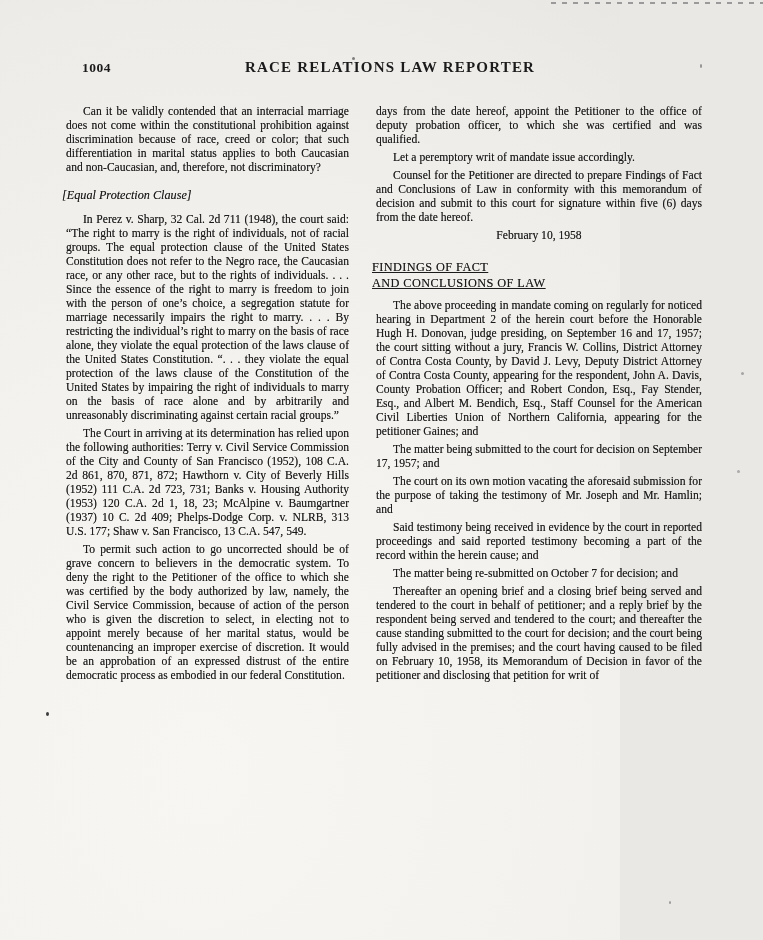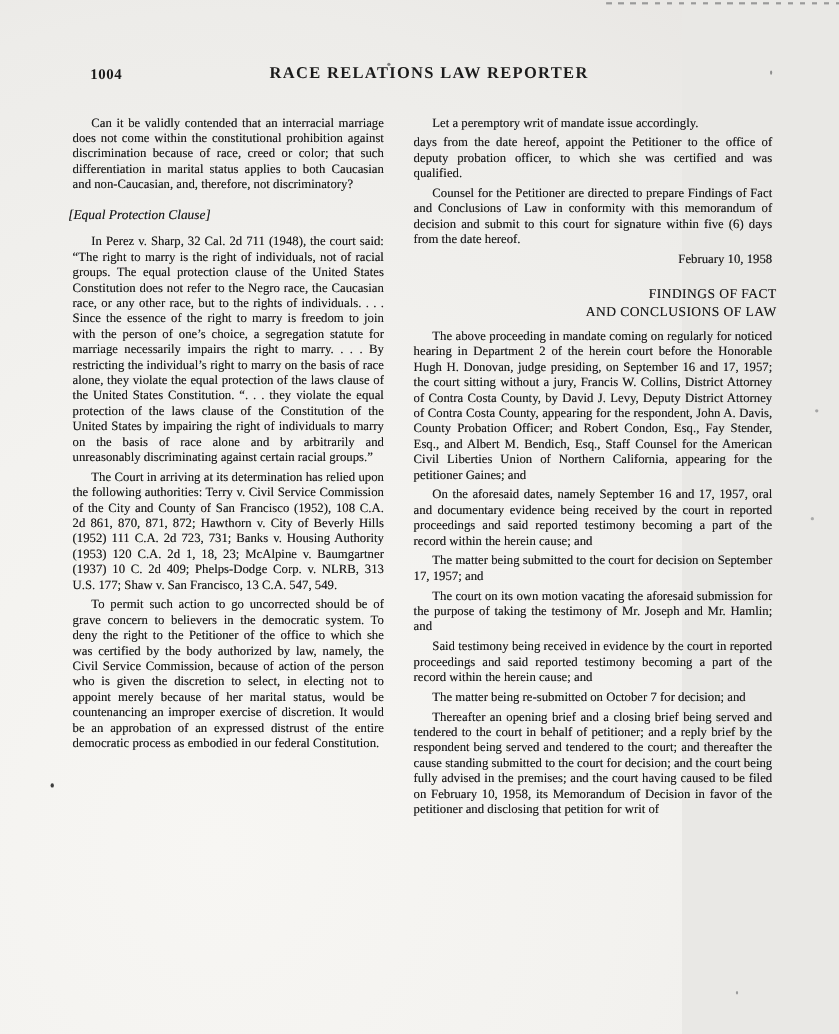--- a/index.html
+++ b/index.html
@@ -48,28 +48,29 @@
   .column-right { left: 372px; width: 334px; }
   .column p { margin: 4px; }
   .paragraph { text-align: justify; }
   .indent { text-indent: 17px; }
   .italic_heading {
     font-style: italic;
     font-size: 12.2px;
     margin: 13px 0 11px !important;
   }
   .centered_heading {
-    text-align: right;
+    text-align: left;
     white-space: pre-line;
     font-size: 12.3px;
     letter-spacing: 0.4px;
     line-height: 15.5px;
     margin: 17px 0 8px !important;
+    text-decoration: underline;
   }
-  .date_line { text-align: right; }
+  .date_line { text-align: center; }
   .scan-dash-line {
     position: absolute;
     top: 2px;
     left: 551px;
     width: 212px;
     height: 2px;
     background: repeating-linear-gradient(90deg,
       #9a9a9a 0px, #9a9a9a 5px, transparent 5px, transparent 11px);
   }
   .speck { position: absolute; background: #6b6b6b; border-radius: 50%; }
@@ -98,27 +99,26 @@
 
   <div class="column column-left">
       <p class="paragraph indent">Can it be validly contended that an interracial marriage does not come within the constitutional prohibition against discrimination because of race, creed or color; that such differentiation in marital status applies to both Caucasian and non-Caucasian, and, therefore, not discriminatory?</p>
       <p class="italic_heading">[Equal Protection Clause]</p>
       <p class="paragraph indent">In Perez v. Sharp, 32 Cal. 2d 711 (1948), the court said: “The right to marry is the right of individuals, not of racial groups. The equal protection clause of the United States Constitution does not refer to the Negro race, the Caucasian race, or any other race, but to the rights of individuals. . . . Since the essence of the right to marry is freedom to join with the person of one’s choice, a segregation statute for marriage necessarily impairs the right to marry. . . . By restricting the individual’s right to marry on the basis of race alone, they violate the equal protection of the laws clause of the United States Constitution. “. . . they violate the equal protection of the laws clause of the Constitution of the United States by impairing the right of individuals to marry on the basis of race alone and by arbitrarily and unreasonably discriminating against certain racial groups.”</p>
       <p class="paragraph indent">The Court in arriving at its determination has relied upon the following authorities: Terry v. Civil Service Commission of the City and County of San Francisco (1952), 108 C.A. 2d 861, 870, 871, 872; Hawthorn v. City of Beverly Hills (1952) 111 C.A. 2d 723, 731; Banks v. Housing Authority (1953) 120 C.A. 2d 1, 18, 23; McAlpine v. Baumgartner (1937) 10 C. 2d 409; Phelps-Dodge Corp. v. NLRB, 313 U.S. 177; Shaw v. San Francisco, 13 C.A. 547, 549.</p>
       <p class="paragraph indent">To permit such action to go uncorrected should be of grave concern to believers in the democratic system. To deny the right to the Petitioner of the office to which she was certified by the body authorized by law, namely, the Civil Service Commission, because of action of the person who is given the discretion to select, in electing not to appoint merely because of her marital status, would be countenancing an improper exercise of discretion. It would be an approbation of an expressed distrust of the entire democratic process as embodied in our federal Constitution.</p>
     </div>
 
   <div class="column column-right">
+      <p class="paragraph">days from the date hereof, appoint the Petitioner to the office of deputy probation officer, to which she was certified and was qualified.</p>
       <p class="paragraph indent">Let a peremptory writ of mandate issue accordingly.</p>
-      <p class="paragraph">days from the date hereof, appoint the Petitioner to the office of deputy probation officer, to which she was certified and was qualified.</p>
       <p class="paragraph indent">Counsel for the Petitioner are directed to prepare Findings of Fact and Conclusions of Law in conformity with this memorandum of decision and submit to this court for signature within five (6) days from the date hereof.</p>
       <p class="date_line">February 10, 1958</p>
       <p class="centered_heading">FINDINGS OF FACT
 AND CONCLUSIONS OF LAW</p>
       <p class="paragraph indent">The above proceeding in mandate coming on regularly for noticed hearing in Department 2 of the herein court before the Honorable Hugh H. Donovan, judge presiding, on September 16 and 17, 1957; the court sitting without a jury, Francis W. Collins, District Attorney of Contra Costa County, by David J. Levy, Deputy District Attorney of Contra Costa County, appearing for the respondent, John A. Davis, County Probation Officer; and Robert Condon, Esq., Fay Stender, Esq., and Albert M. Bendich, Esq., Staff Counsel for the American Civil Liberties Union of Northern California, appearing for the petitioner Gaines; and</p>
-      <p class="paragraph indent">On the aforesaid dates, namely September 16 and 17, 1957, oral and documentary evidence being received by the court in reported proceedings and said reported testimony becoming a part of the record within the herein cause; and</p>
       <p class="paragraph indent">The matter being submitted to the court for decision on September 17, 1957; and</p>
       <p class="paragraph indent">The court on its own motion vacating the aforesaid submission for the purpose of taking the testimony of Mr. Joseph and Mr. Hamlin; and</p>
       <p class="paragraph indent">Said testimony being received in evidence by the court in reported proceedings and said reported testimony becoming a part of the record within the herein cause; and</p>
       <p class="paragraph indent">The matter being re-submitted on October 7 for decision; and</p>
       <p class="paragraph indent">Thereafter an opening brief and a closing brief being served and tendered to the court in behalf of petitioner; and a reply brief by the respondent being served and tendered to the court; and thereafter the cause standing submitted to the court for decision; and the court being fully advised in the premises; and the court having caused to be filed on February 10, 1958, its Memorandum of Decision in favor of the petitioner and disclosing that petition for writ of</p>
     </div>
 </div>
 
 </body></html>

